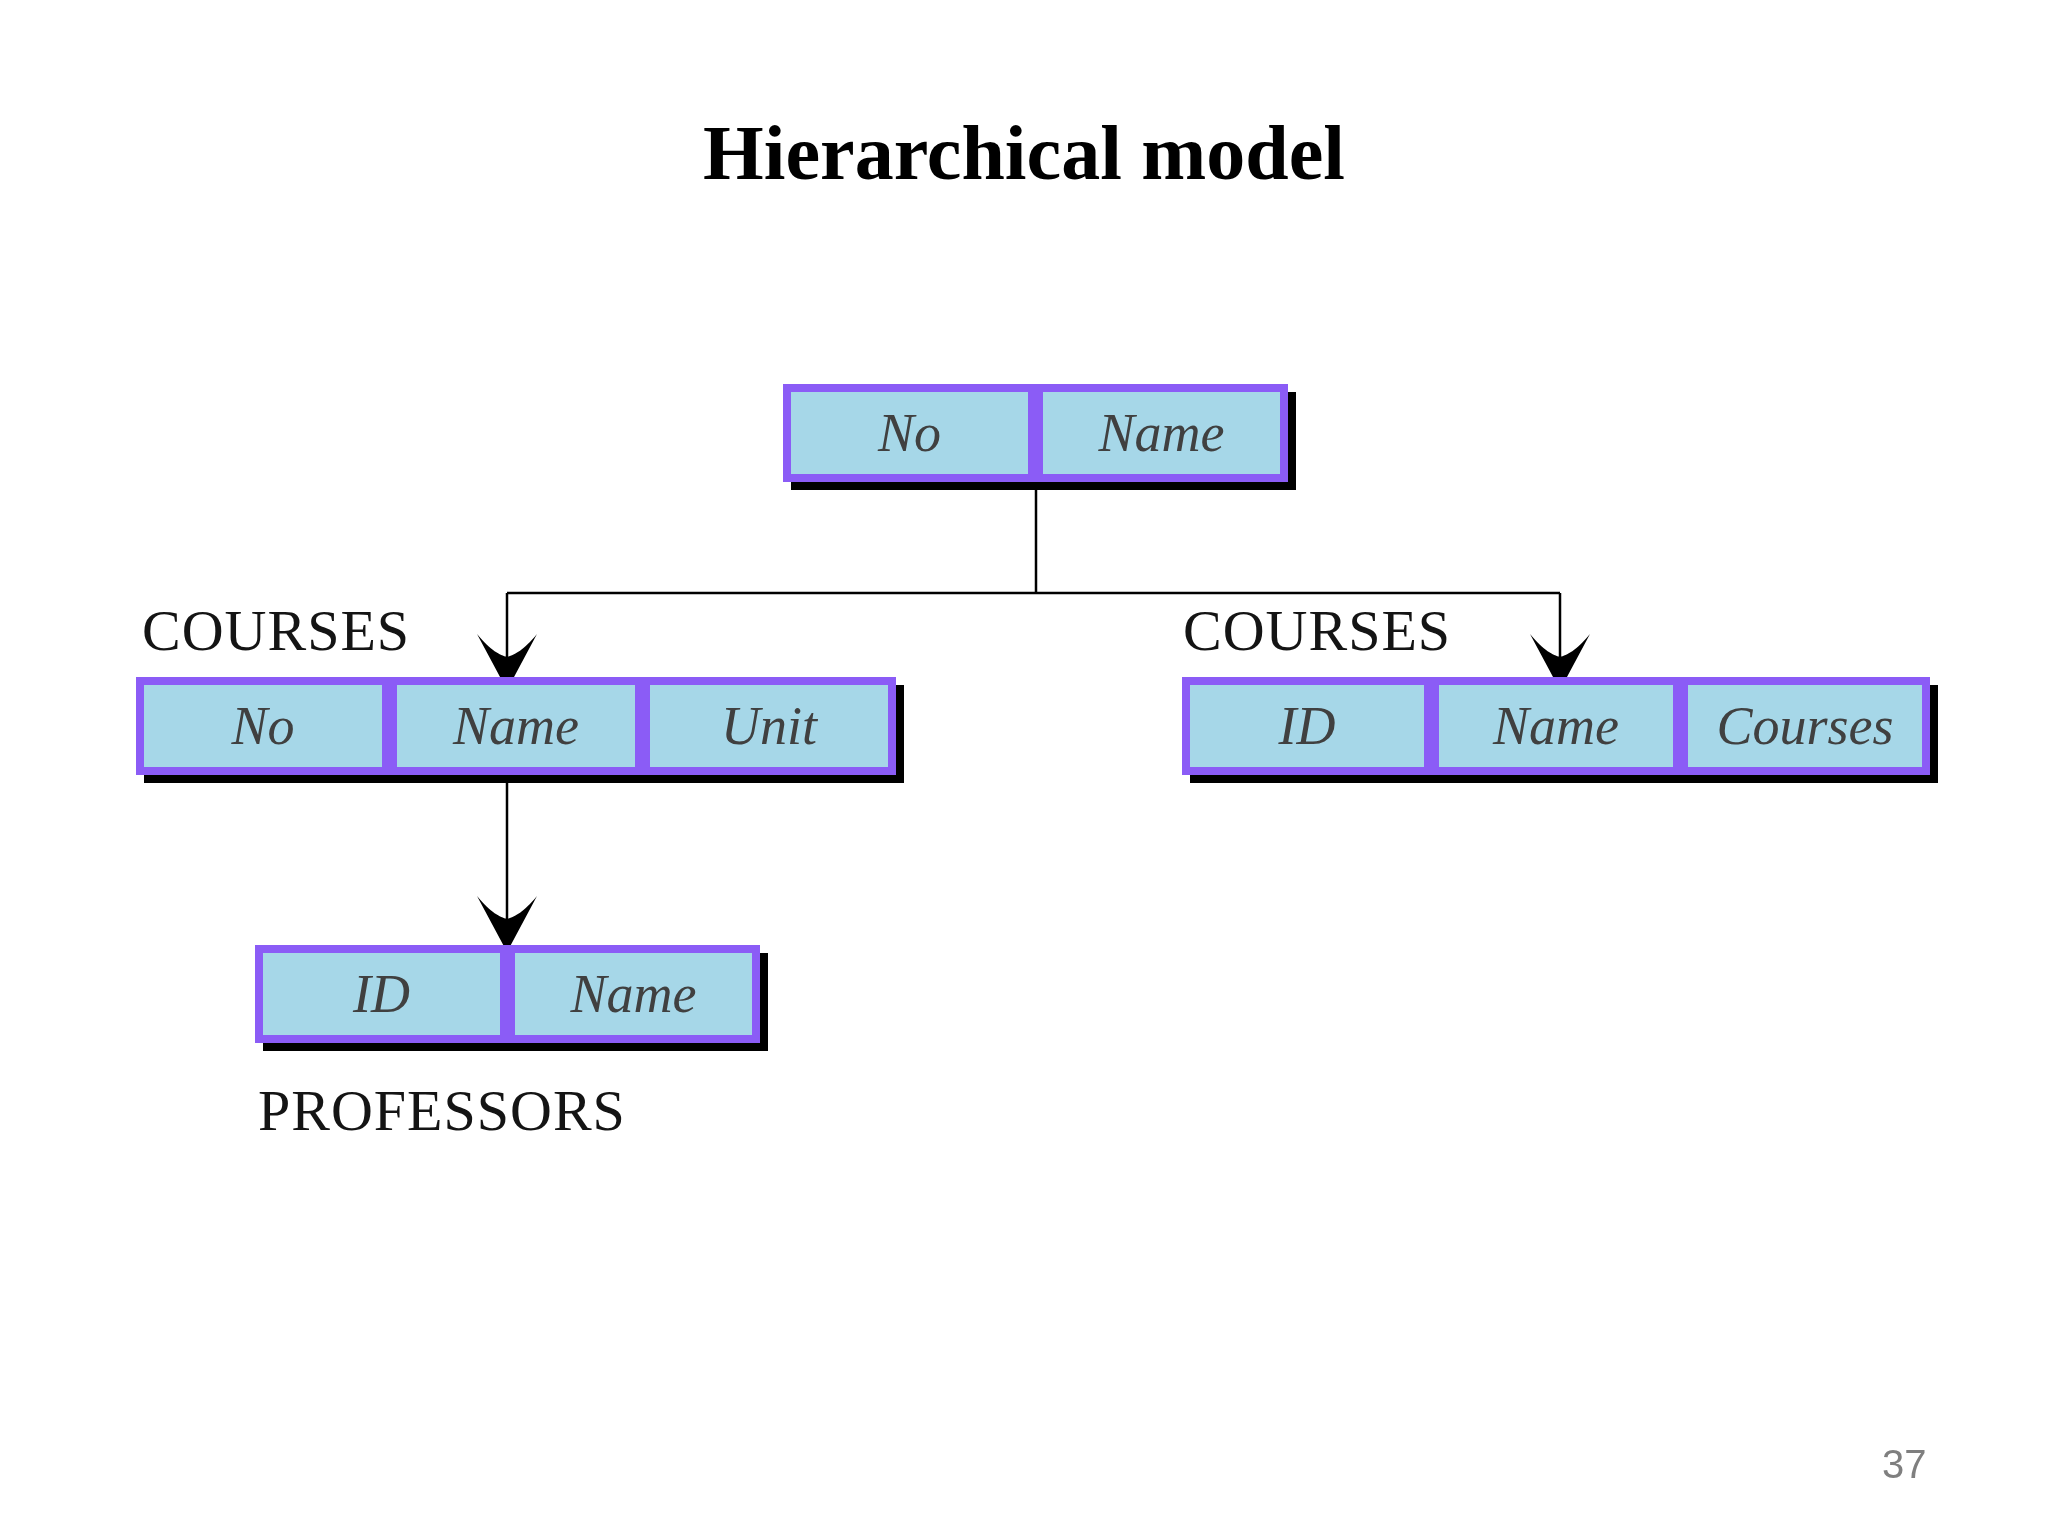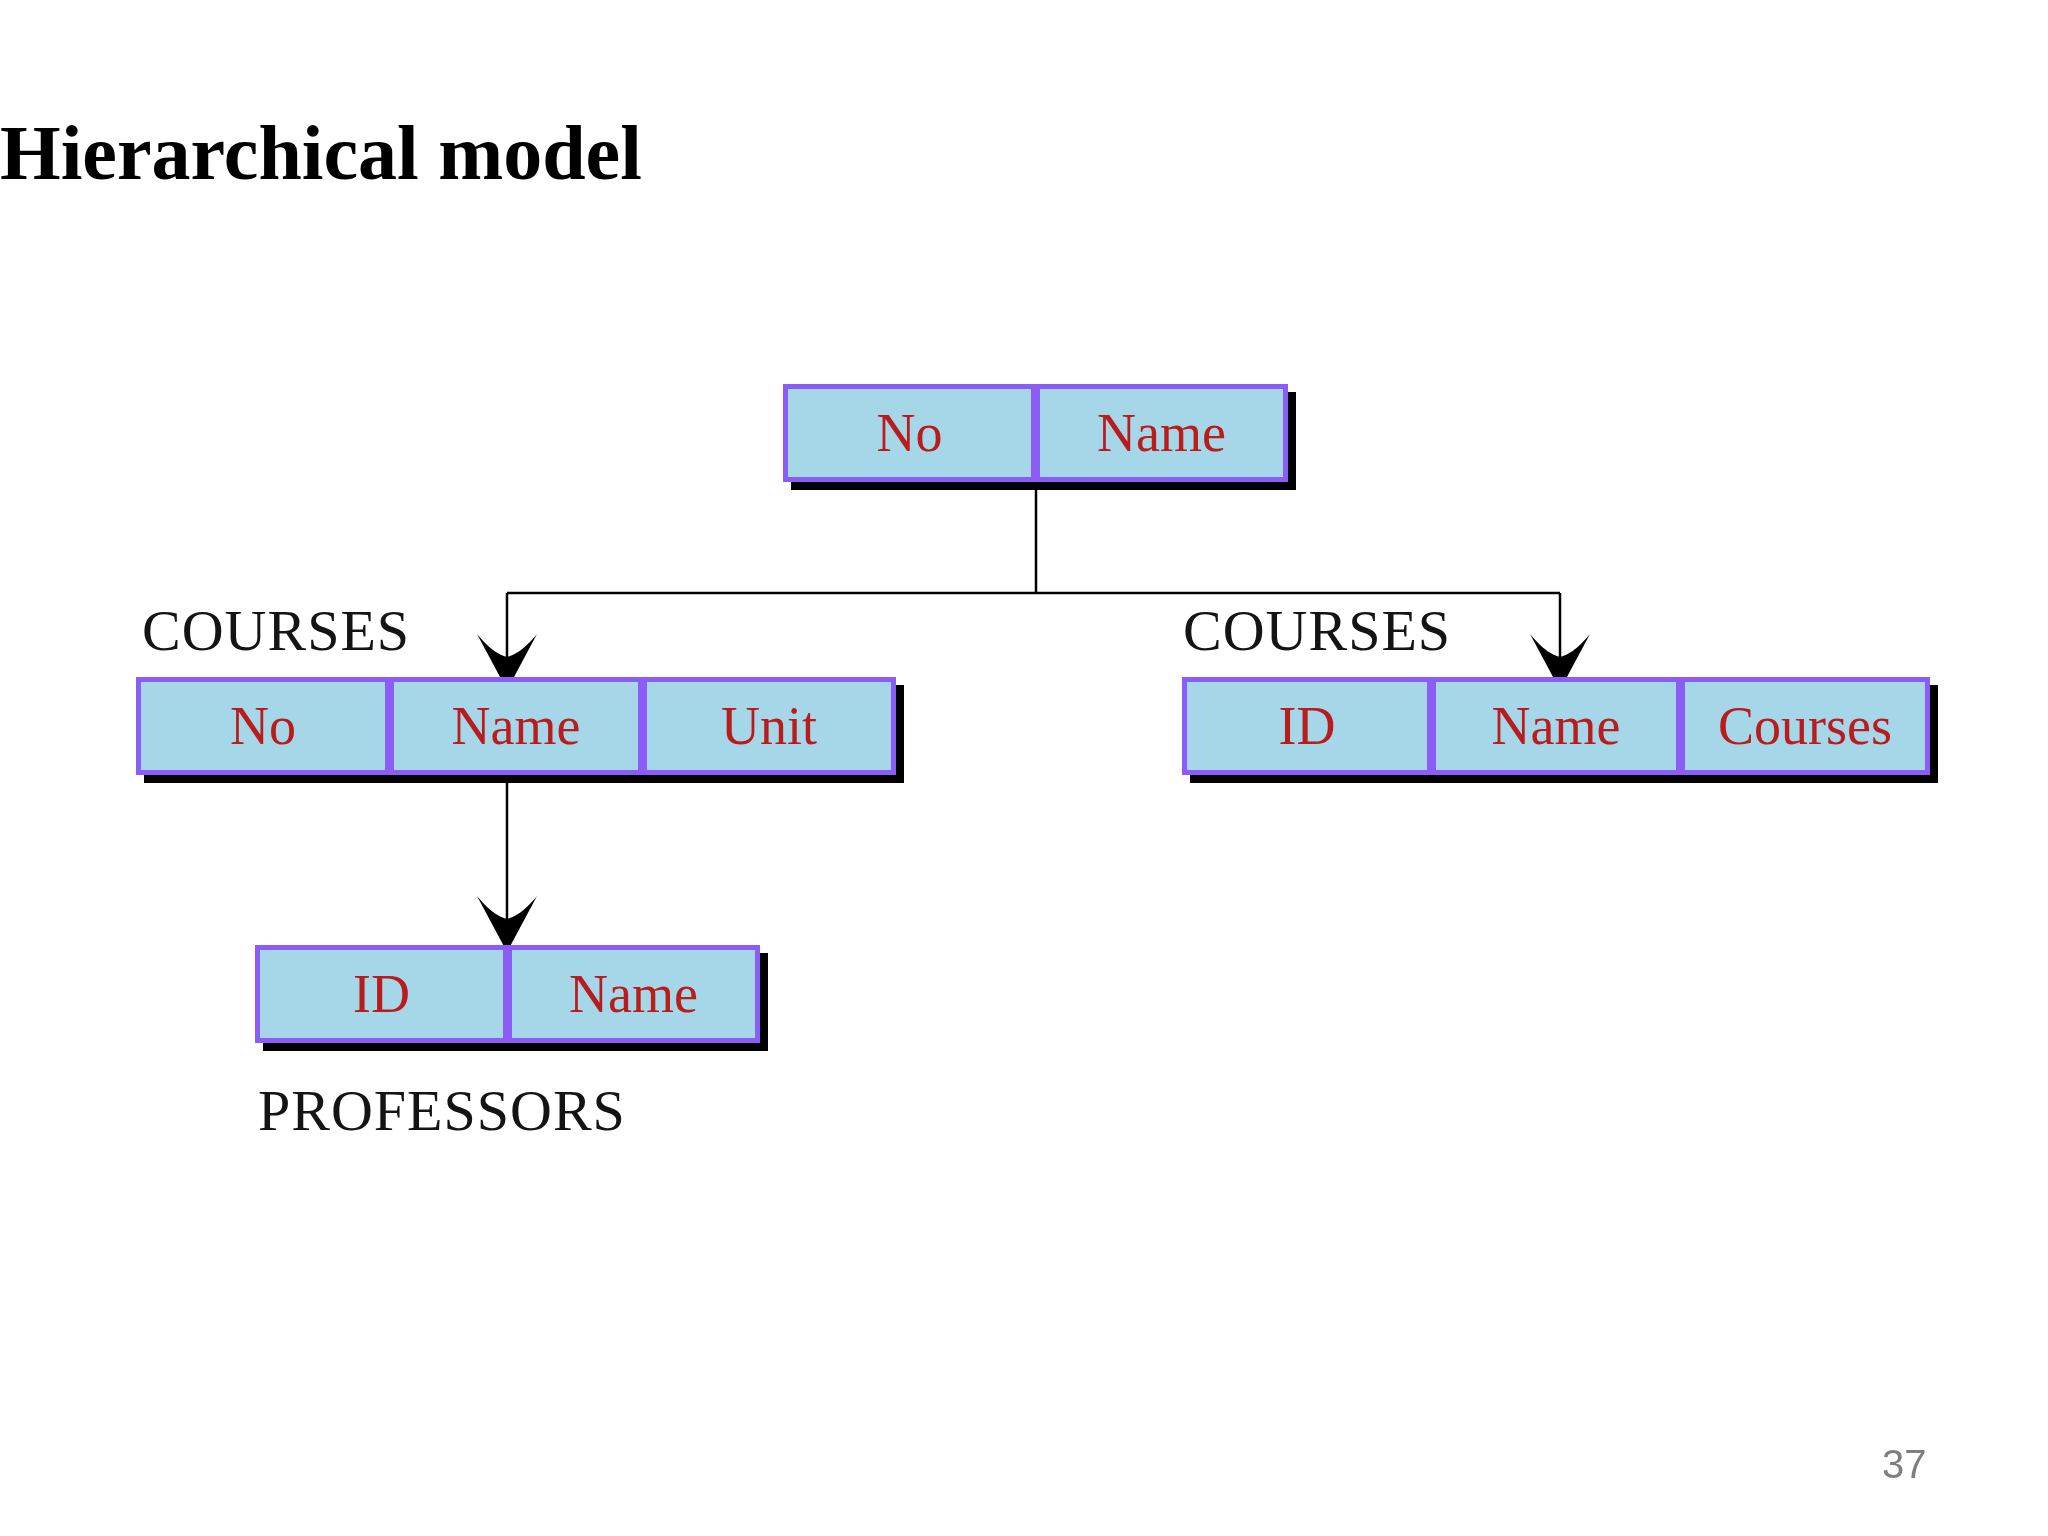--- a/index.html
+++ b/index.html
@@ -12,20 +12,21 @@
     overflow: hidden;
     --cell-fill: #a6d7e8;
     --line-color: #000000;
     --pagenum-color: #7f7f7f;
   }
   .slide-title {
     position: absolute;
     top: 110px;
     left: 0;
     width: 100%;
+    text-align: center;
     font-size: 78px;
     font-weight: bold;
     color: #000000;
     line-height: 1.1;
     letter-spacing: 0px;
   }
   .tbl-label {
     position: absolute;
     font-size: 58px;
     color: #141414;
@@ -35,27 +36,28 @@
   }
   .tbl {
     position: absolute;
     display: flex;
     flex-direction: row;
   }
   .cell {
     box-sizing: border-box;
     height: 98px;
     background: var(--cell-fill);
-    border: 5px solid #8b5cf6;
+    border: 8px solid #8b5cf6;
     box-shadow: 8px 8px 0 0 #000000;
     display: flex;
     align-items: center;
     justify-content: center;
     font-size: 54px;
-    color: #b91c1c;
+    color: #404040;
+    font-style: italic;
   }
   .cell + .cell { margin-left: -1px; }
   .overlay {
     position: absolute;
     left: 0; top: 0;
     width: 2048px;
     height: 1536px;
     pointer-events: none;
   }
   .overlay .ln { stroke: var(--line-color); stroke-width: 2.5; fill: none; }

